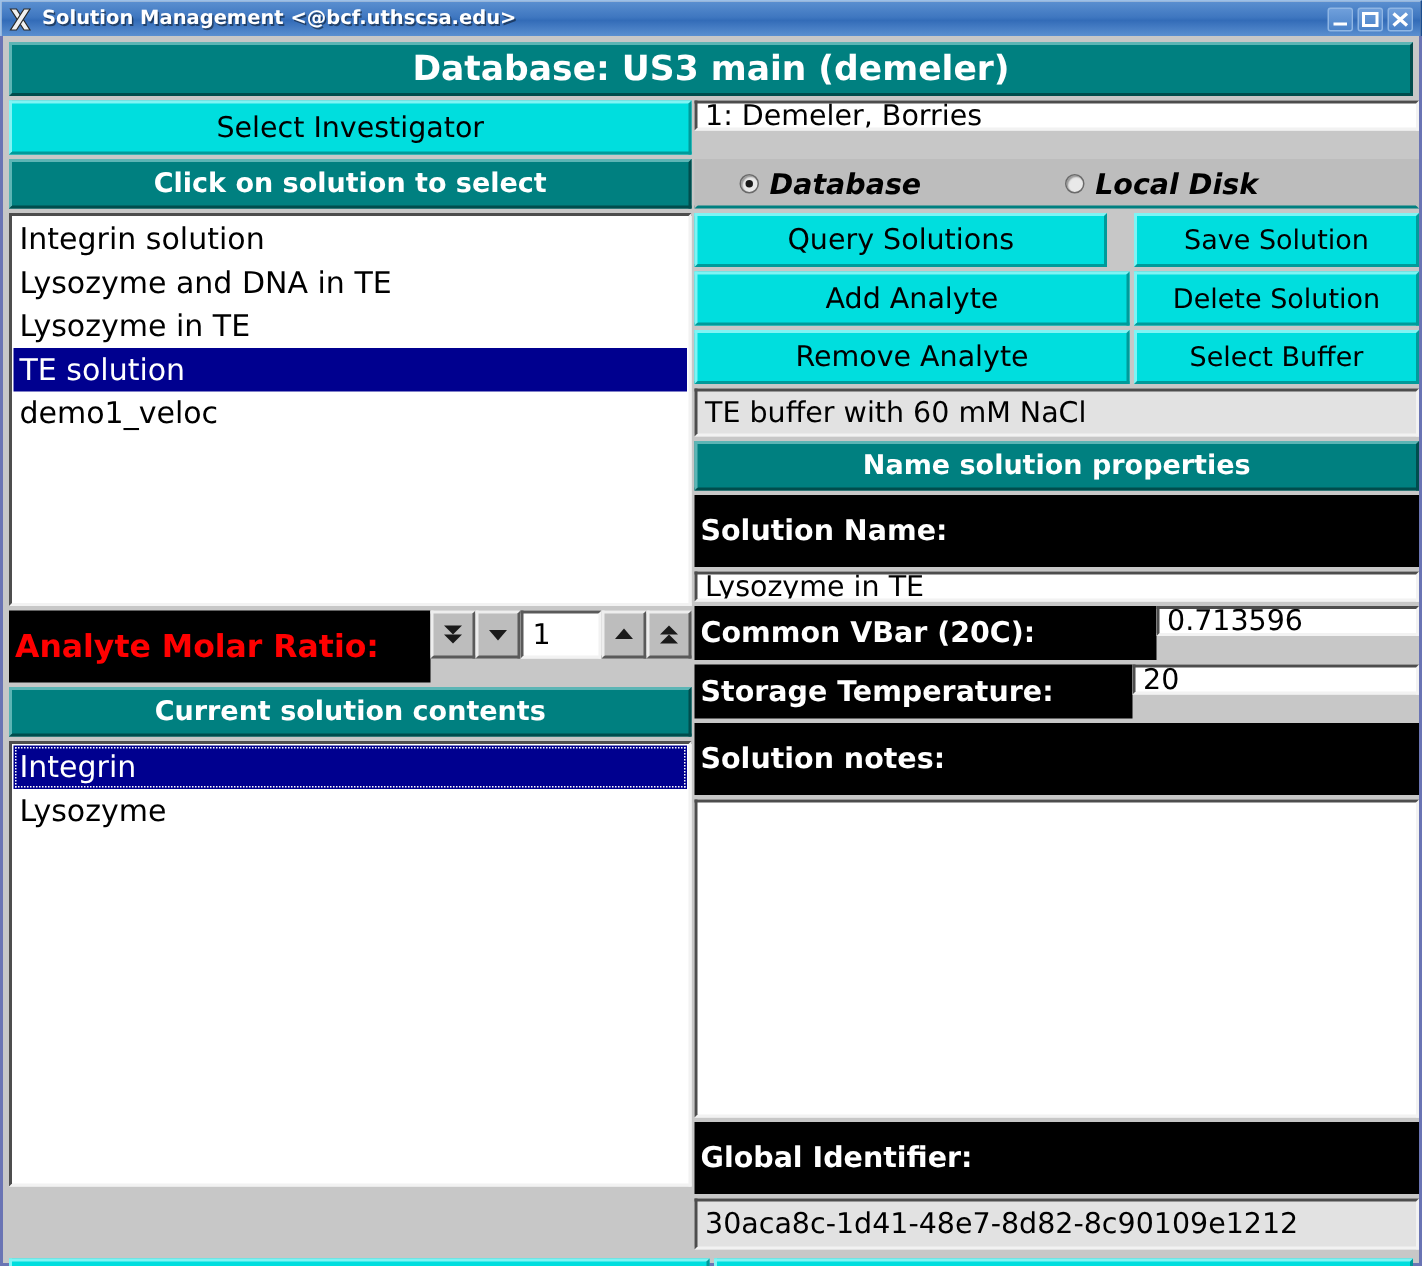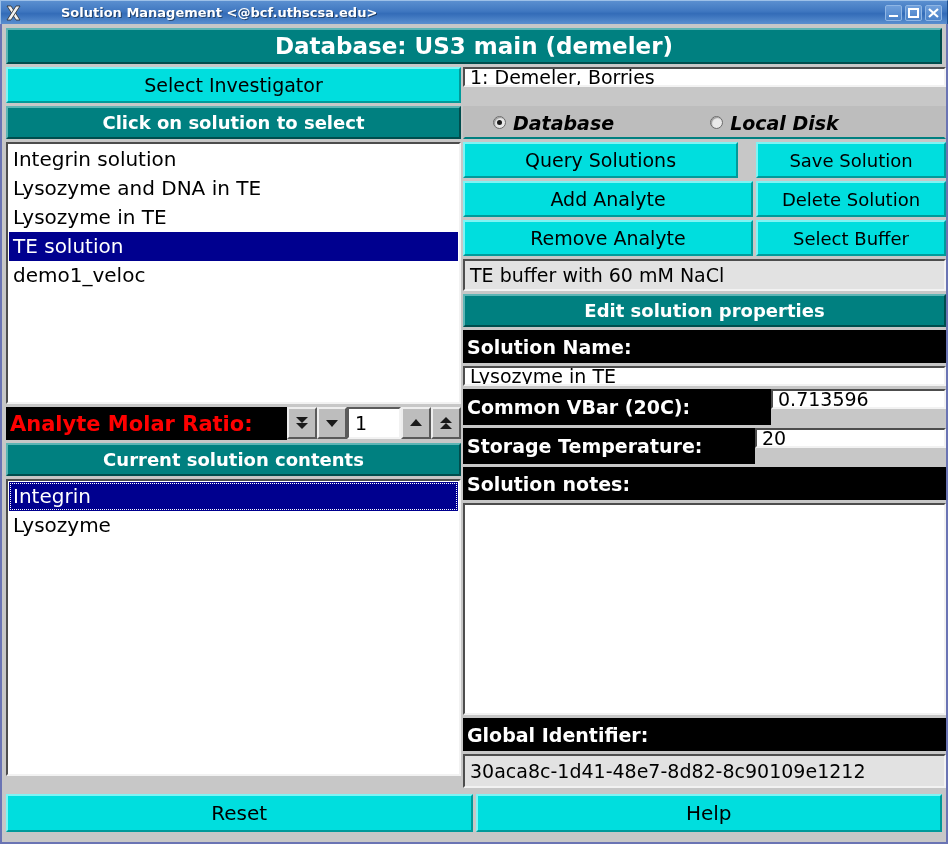--- a/index.html
+++ b/index.html
@@ -25,21 +25,20 @@
     left: 0; top: 0;
     width: 948px;
     height: 24px;
     background: linear-gradient(to bottom, #5a8fd0 0%, #3f77c0 45%, #336cb8 55%, #5a8fd0 100%);
     border-top: 1px solid #9cc0e8;
     border-left: 1px solid #9cc0e8;
     border-right: 1px solid #1b4d8f;
     box-sizing: border-box;
     display: flex;
     align-items: center;
-    gap: 33px;
   }
   .tb-icon {
     width: 20px;
     height: 20px;
     margin-left: 3px;
     margin-right: 4px;
     position: relative;
     flex: none;
   }
   .tb-icon svg { display:block; }
@@ -146,21 +145,21 @@
   }
 
   
   .blackbar {
     background: #000000;
     color: #ffffff;
     font-size: 19px;
     font-weight: bold;
     display: flex;
     align-items: center;
-    height: 33px;
+    height: 48px;
     padding-left: 4px;
     box-sizing: border-box;
   }
   .blackbar.redtext { color: #ff0000; }
 
   
   .field {
     background: #ffffff;
     color: #000000;
     font-size: 19px;
@@ -431,21 +430,21 @@
           <div class="btn small" style="width:190px;flex:none;">Delete Solution</div>
         </div>
 
         <div style="display:flex; gap:3px;">
           <div class="btn" style="flex:1 1 0;">Remove Analyte</div>
           <div class="btn small" style="width:190px;flex:none;">Select Buffer</div>
         </div>
 
         <div class="grayfield">TE buffer with 60 mM NaCl</div>
 
-        <div class="tealbar">Edit solution properties</div>
+        <div class="tealbar">Name solution properties</div>
 
         <div class="blackbar">Solution Name:</div>
 
         <div class="field">Lysozyme in TE</div>
 
         <div style="display:flex;">
           <div class="blackbar" style="width:308px;flex:none;height:36px;">Common VBar (20C):</div>
           <div class="field" style="flex:1 1 0;">0.713596</div>
         </div>
 

